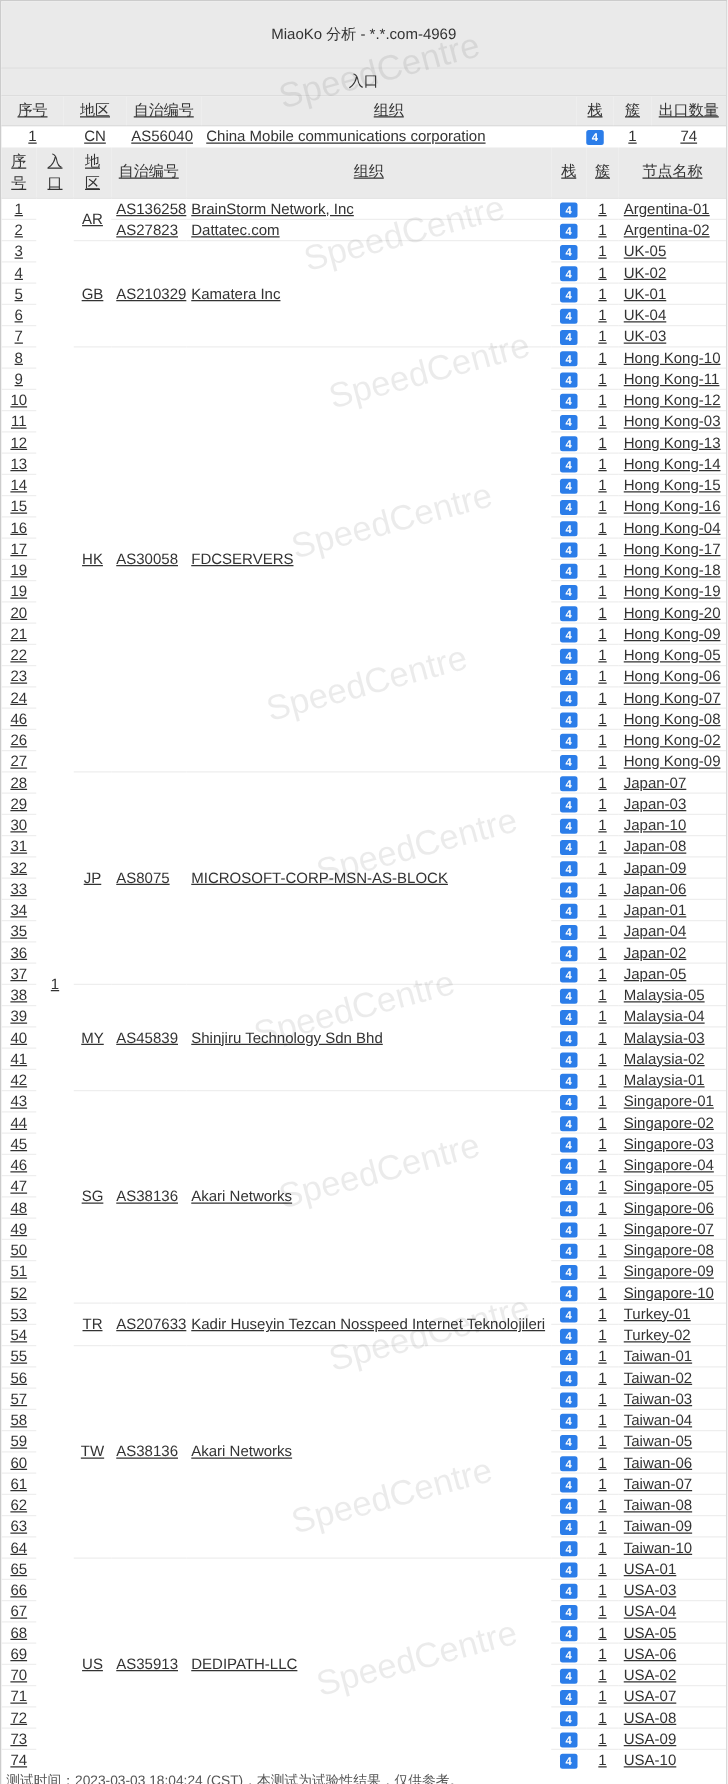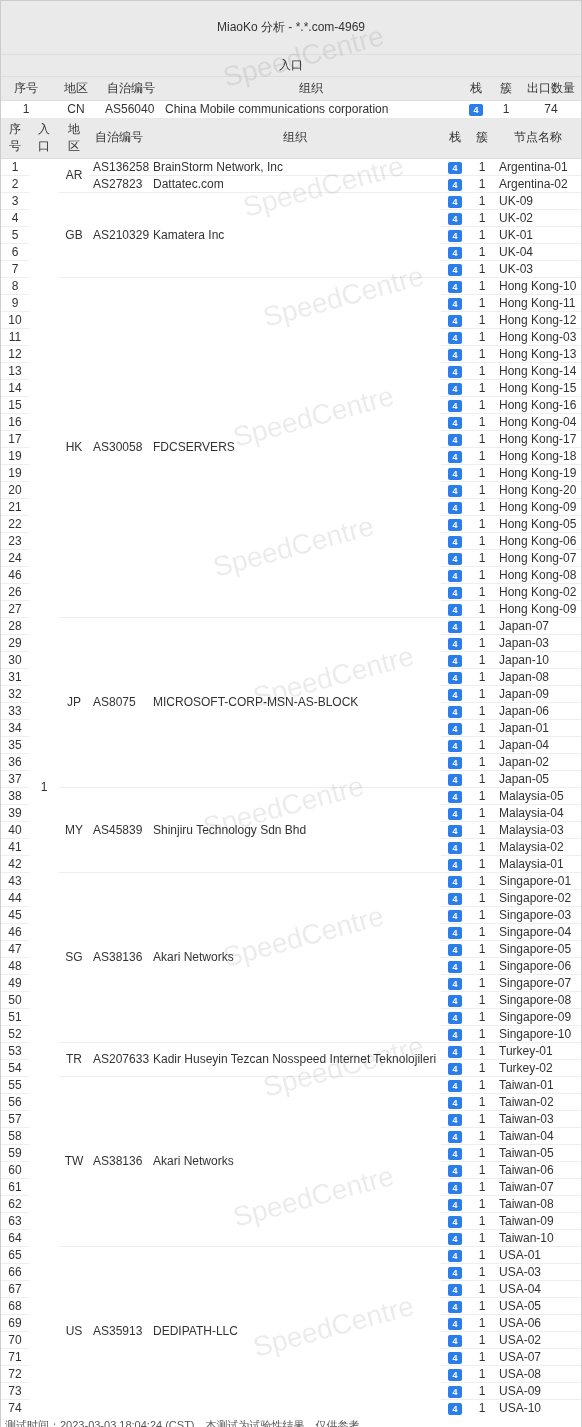--- a/index.html
+++ b/index.html
@@ -40,20 +40,21 @@
     background: #eaeaea;
     text-align: center;
     padding: 2px 0;
     font-size: 12px;
     border-bottom: 1px solid #ddd;
   }
   table {
     border-collapse: collapse;
     width: 100%;
     table-layout: fixed;
+    text-decoration: underline;
   }
   th {
     background: #eaeaea;
     font-weight: normal;
     padding: 3px 4px;
     font-size: 12px;
     text-align: center;
     border-bottom: 1px solid #ddd;
   }
   td {
@@ -200,21 +201,21 @@
           <td class="center">1</td>
           <td class="left">Argentina-02</td>
         </tr>
         <tr>
           <td class="center">3</td>
           <td class="center" rowspan="5">GB</td>
           <td class="left" rowspan="5">AS210329</td>
           <td class="left org-cell" rowspan="5">Kamatera Inc</td>
           <td class="center"><span class="badge">4</span></td>
           <td class="center">1</td>
-          <td class="left">UK-09</td>
+          <td class="left">UK-05</td>
         </tr>
         <tr>
           <td class="center">4</td>
           <td class="center"><span class="badge">4</span></td>
           <td class="center">1</td>
           <td class="left">UK-02</td>
         </tr>
         <tr>
           <td class="center">5</td>
           <td class="center"><span class="badge">4</span></td>

